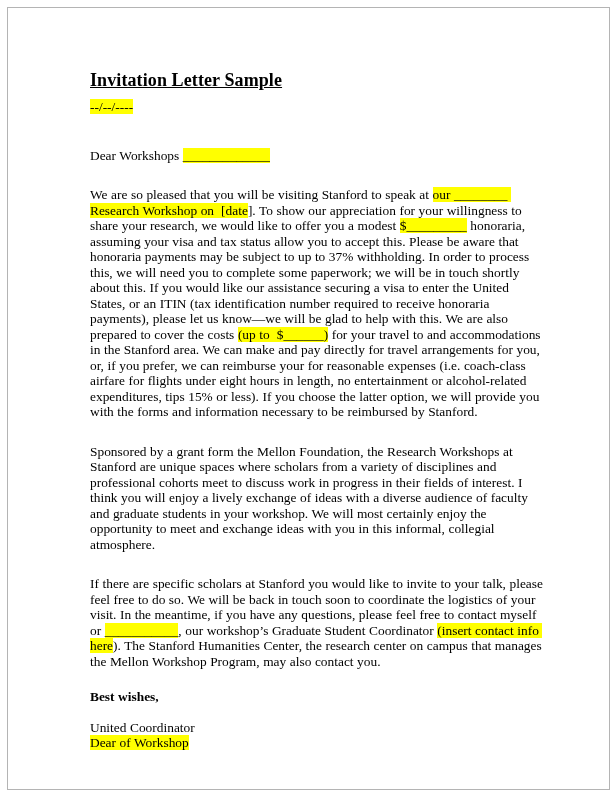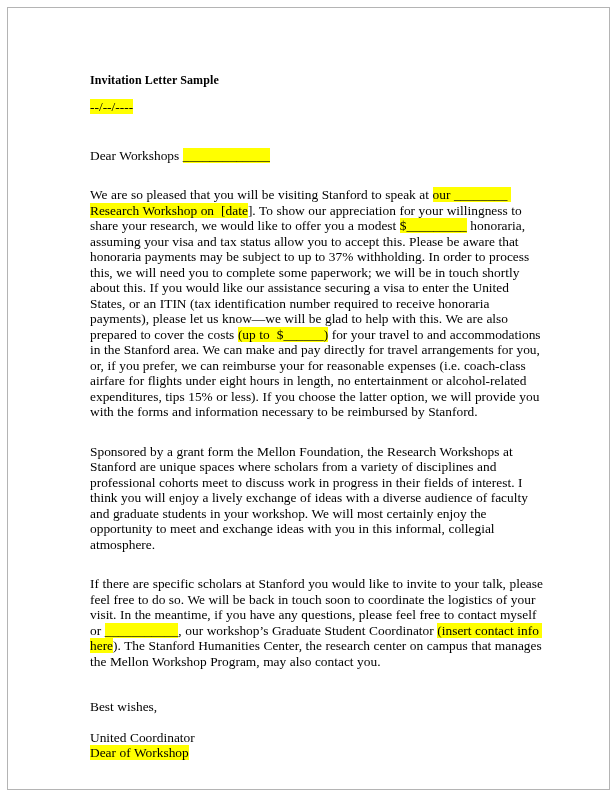--- a/index.html
+++ b/index.html
@@ -24,34 +24,35 @@
     border: 1px solid var(--border, #b4b4b4);
     box-sizing: content-box;
   }
   .content {
     padding: 63px 66px 0 82px;
     font-size: 13.4px;
     line-height: 15.5px;
   }
   .title {
     margin: 0;
-    font-size: 12px;
+    font-size: 18px;
     line-height: 18px;
     font-weight: bold;
     letter-spacing: 0.1px;
+    text-decoration: underline;
   }
   .line {
     margin: 0;
     white-space: pre-wrap;
     word-spacing: 0.2px;
   }
   .date       { margin-top: 10px; }
   .salutation { margin-top: 33px; }
   .para       { margin-top: 24px; }
-  .closing    { margin-top: 30px; }
+  .closing    { margin-top: 20px; font-weight: bold; }
   .sig-role   { margin-top: 15px; }
   .sig-name   { margin-top: 0; }
   .hl {
     background: var(--hl, #ffff00);
   }
 </style>
 </head>
 <body>
 
 <div class="page">

